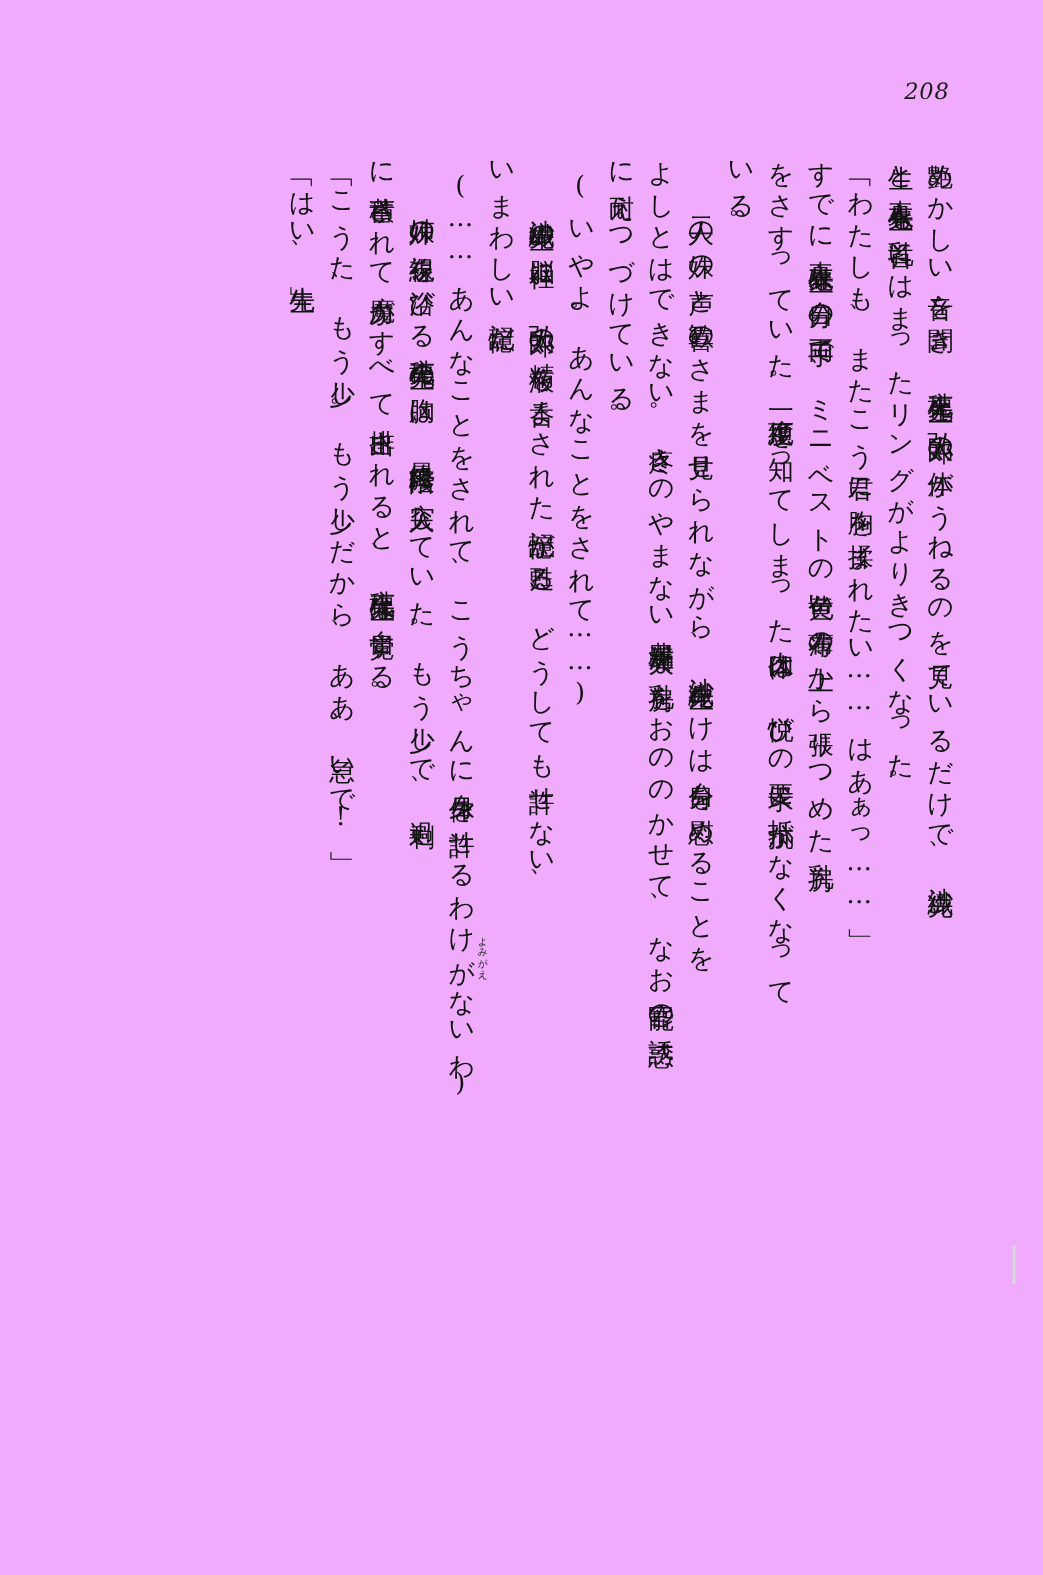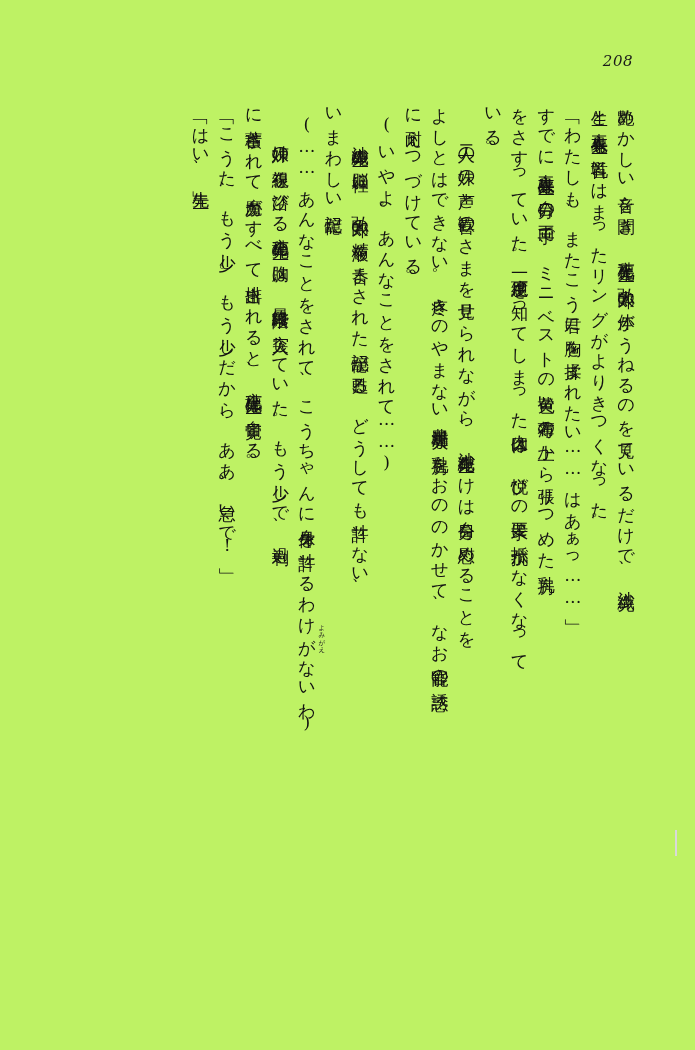--- a/index.html
+++ b/index.html
@@ -15,21 +15,21 @@
     color: #111111;
     overflow: hidden;
   }
 
   .page {
     position: absolute;
     left: 0;
     top: 0;
     width: 695px;
     height: 1050px;
-    background: #bef264;
+    background: #f0abfc;
   }
 
   
   .page-number {
     position: absolute;
     top: 52px;
     right: 62px;
     font-size: 15px;
     font-style: italic;
     font-family: "DejaVu Serif", "Liberation Serif", serif;

